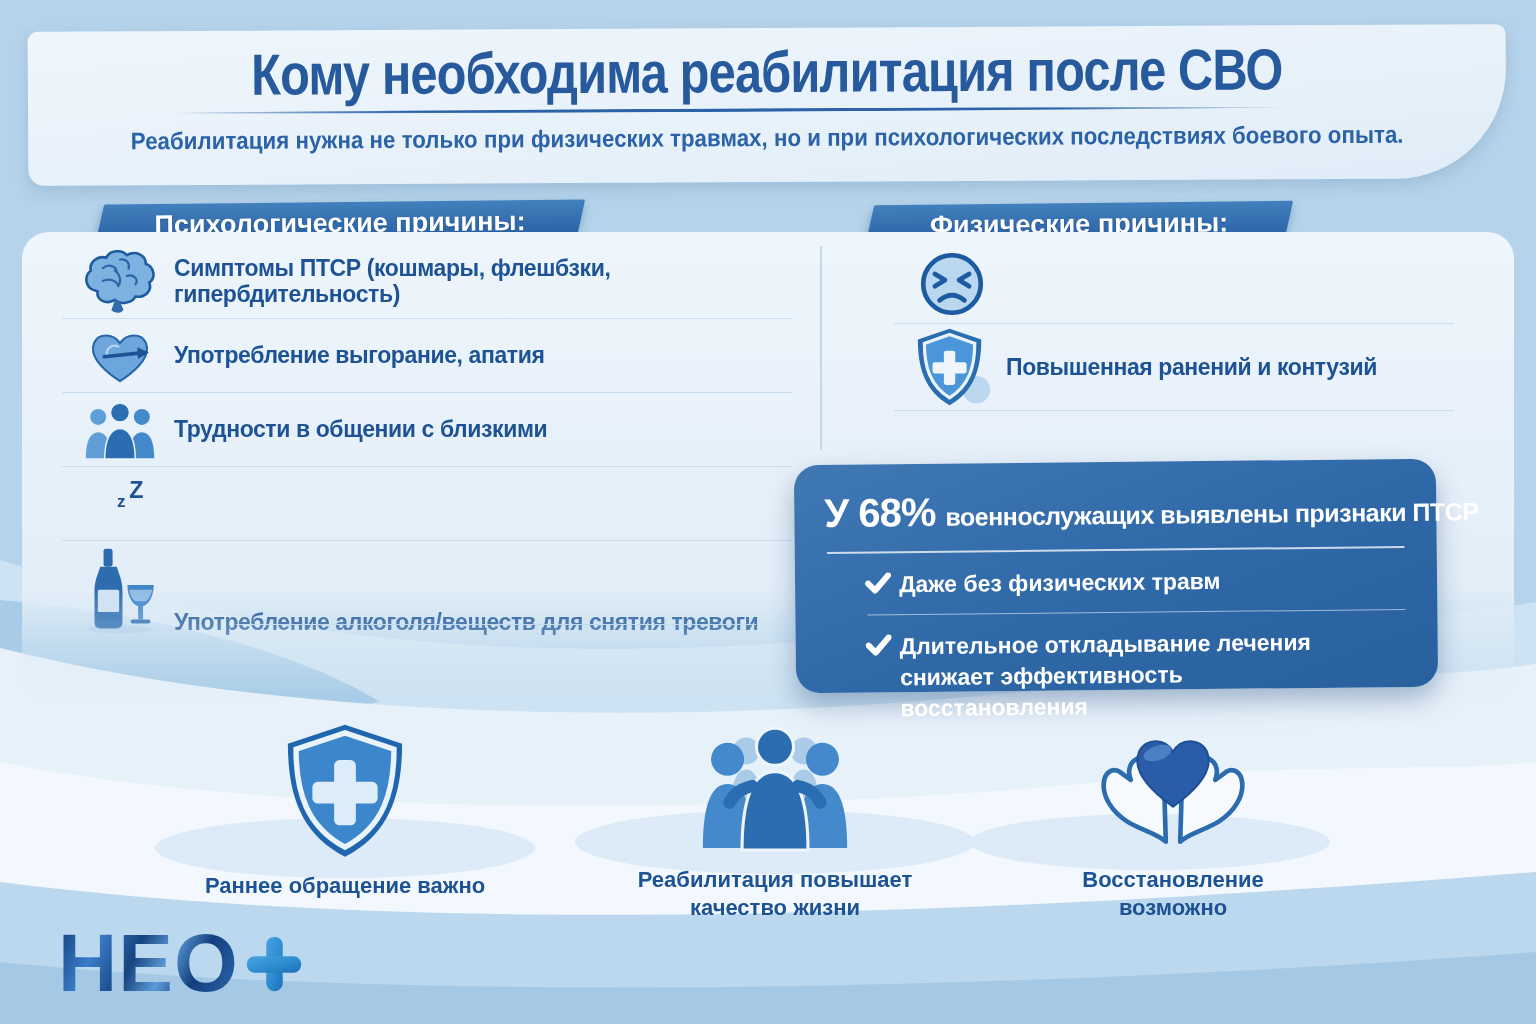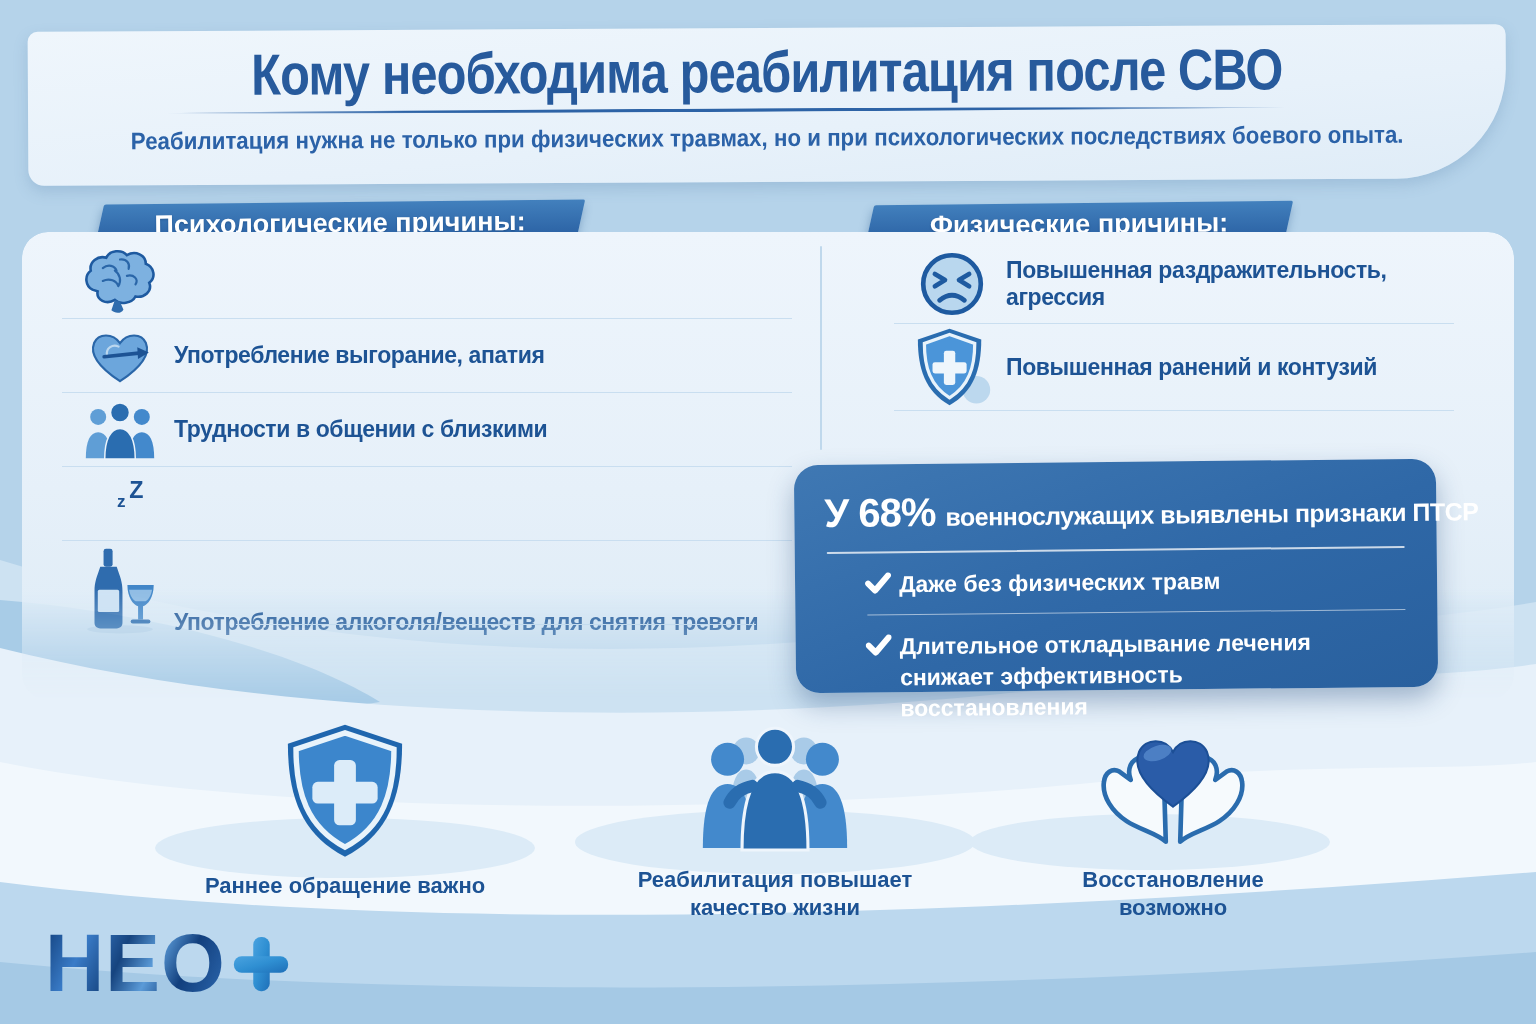--- a/index.html
+++ b/index.html
@@ -106,21 +106,21 @@
   .feature { position:absolute; text-align:center; }
   .feature .fe-icon { display:flex; justify-content:center; align-items:flex-end; height:136px; }
   .feature .fe-caption {
     margin-top:14px; font-size:22px; font-weight:bold; color:#1d5394; line-height:1.25;
   }
   .feature.f1 { left:175px;  top:722px; width:340px; }
   .feature.f2 { left:615px;  top:716px; width:320px; }
   .feature.f3 { left:1028px; top:716px; width:290px; }
 
   
-  .logo { position:absolute; left:45px; top:922px; display:flex; align-items:center; }
+  .logo { position:absolute; left:58px; top:922px; display:flex; align-items:center; }
   .logo-text {
     font-size:82px; font-weight:bold; letter-spacing:1px; line-height:1;
     background:linear-gradient(115deg,#0f3c78 0%,#3a7cc8 22%,#16447f 42%,#5b9bd8 58%,#123f7d 74%,#2f6cb4 100%);
     -webkit-background-clip:text; background-clip:text; color:transparent;
   }
   .logo-plus { margin-left:4px; margin-top:6px; }
 </style>
 </head>
 <body>
 
@@ -158,20 +158,21 @@
     <div class="reason-list psy">
 
       <div class="reason-row">
         <span class="icon-cell">
           <svg width="86" height="70" viewBox="0 0 100 80">
             <path d="M18 50 C10 46 8 34 16 28 C14 18 24 10 34 13 C38 4 52 3 58 10 C68 4 80 10 80 20 C90 24 92 36 84 42 C88 52 78 60 68 58 C64 66 50 68 44 62 C34 68 22 62 24 52 Z" fill="#7db1e0" stroke="#1e5aa0" stroke-width="3"></path>
             <path d="M30 25 C36 20 44 22 46 28 M50 15 C58 14 62 20 60 26 M30 40 C38 36 46 40 48 46 M58 34 C66 32 72 38 68 44 M44 28 C50 32 52 40 48 46" fill="none" stroke="#2a66a8" stroke-width="2.5" stroke-linecap="round"></path>
             <path d="M44 62 L40 74 C44 78 52 78 54 73 L50 64 Z" fill="#2f6cae"></path>
           </svg>
         </span>
+        <span class="reason-text">Симптомы ПТСР (кошмары, флешбзки, гипербдительность)</span>
       </div>
 
       <div class="reason-row">
         <span class="icon-cell">
           <svg width="72" height="66" viewBox="0 0 100 90">
             <path d="M50 80 C20 60 8 42 14 27 C20 13 40 13 50 27 C60 13 80 13 86 27 C92 42 80 60 50 80 Z" fill="#6ca6dc" stroke="#2a66a8" stroke-width="3"></path>
             <path d="M48 32 C40 28 30 34 32 44" fill="none" stroke="#cfe3f4" stroke-width="3" stroke-linecap="round" opacity="0.8"></path>
             <path d="M28 46 L76 41" stroke="#1d5394" stroke-width="5" stroke-linecap="round"></path>
             <polygon points="74,33 90,40 75,49" fill="#1d5394"></polygon>
           </svg>
@@ -224,21 +225,20 @@
 
       <div class="reason-row">
         <span class="icon-cell">
           <svg width="70" height="70" viewBox="0 0 90 90">
             <circle cx="45" cy="45" r="37" fill="#b9d7ee" stroke="#1e5aa0" stroke-width="6"></circle>
             <path d="M23 32 L36 40 L23 48" fill="none" stroke="#1e5aa0" stroke-width="6" stroke-linecap="round" stroke-linejoin="round"></path>
             <path d="M67 32 L54 40 L67 48" fill="none" stroke="#1e5aa0" stroke-width="6" stroke-linecap="round" stroke-linejoin="round"></path>
             <path d="M29 66 Q45 53 61 66" fill="none" stroke="#1e5aa0" stroke-width="6" stroke-linecap="round"></path>
           </svg>
         </span>
-        <span class="reason-text">Повышенная раздражительность, агрессия</span>
       </div>
 
       <div class="reason-row">
         <span class="icon-cell">
           <svg width="78" height="82" viewBox="0 0 96 100">
             <circle cx="78" cy="78" r="17" fill="#bcd8ee"></circle>
             <path d="M45 3 L84 16 C84 52 75 80 45 97 C15 80 6 52 6 16 Z" fill="#2a6db0"></path>
             <path d="M45 10 L76 21 C76 50 69 73 45 88 C21 73 14 50 14 21 Z" fill="#4b95d9" stroke="#e8f3fb" stroke-width="4"></path>
             <rect x="38" y="30" width="14" height="42" rx="3" fill="#eef6fc"></rect>
             <rect x="24" y="44" width="42" height="14" rx="3" fill="#eef6fc"></rect>

